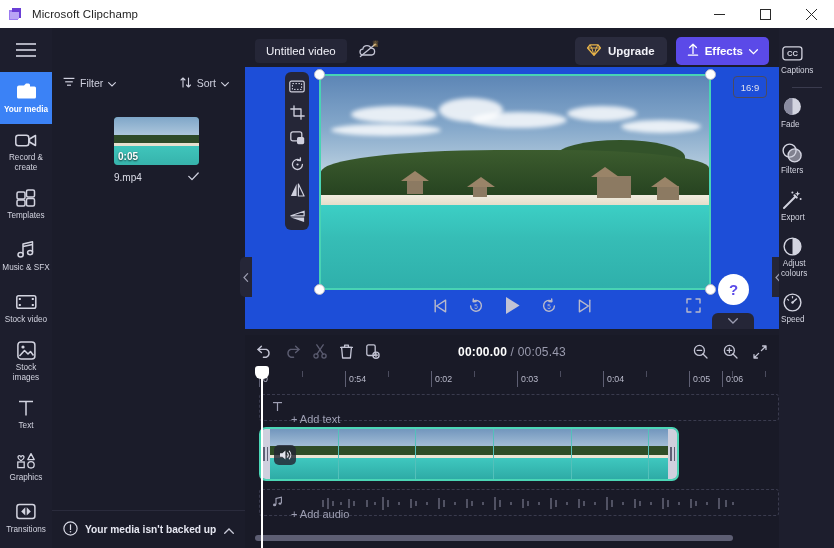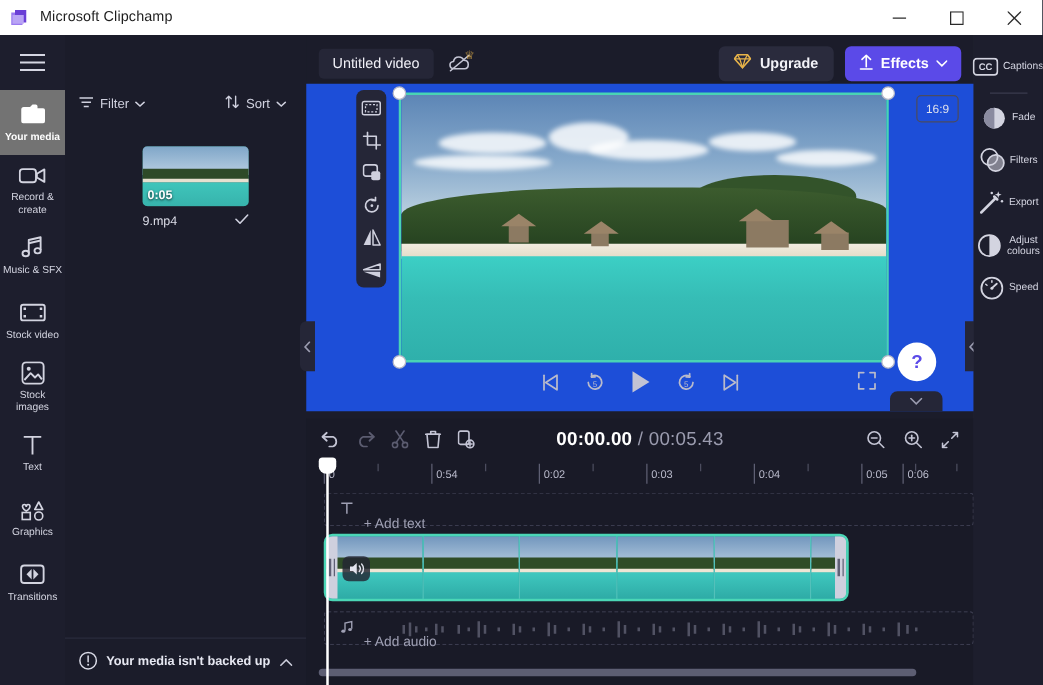--- a/index.html
+++ b/index.html
@@ -36,21 +36,21 @@
     padding-top:0;
   }
   .hamburger{
     width:52px; height:44px; display:flex; align-items:center; justify-content:center;
   }
   .rail-item{
     width:52px; min-height:52px; display:flex; flex-direction:column;
     align-items:center; justify-content:center; gap:3px; padding:6px 2px;
     color:#c9cad8;
   }
-  .rail-item.active{ background:#737373; }
+  .rail-item.active{ background:#3b82f6; }
   .rail-item .lbl{ font-size:8.2px; line-height:9.5px; text-align:center; color:#d3d4e0; }
   .rail-item.active .lbl{ color:#ffffff; font-weight:bold; }
   .rail-ico{ width:22px; height:20px; display:flex; align-items:center; justify-content:center; }
 
   
   .mediapanel{
     position:absolute; left:52px; top:28px; width:193px; height:520px;
     background:#22233200; 
   }
   .import-row{
@@ -190,21 +190,21 @@
     position:absolute; left:245px; top:335px; width:534px; height:213px;
     background:#191a27;
   }
   .tl-toolbar{
     position:absolute; left:0; top:0; width:534px; height:33px;
     display:flex; align-items:center; padding:0 12px; gap:13px;
   }
   .tl-toolbar .tb{ color:#c3c4d4; display:flex; align-items:center; }
   .tl-toolbar .tb.dim{ color:#5b5c70; }
   .tcode{
-    position:absolute; left:0; right:0; text-align:center; font-size:15px;
+    position:absolute; left:0; right:0; text-align:center; font-size:12px;
     letter-spacing:.2px; pointer-events:none;
   }
   .tcode .cur{ color:#ffffff; font-weight:bold; }
   .tcode .tot{ color:#9a9bae; }
   .tl-right{ margin-left:auto; display:flex; align-items:center; gap:15px; }
 
   .ruler{
     position:absolute; left:0; top:33px; width:534px; height:20px;
     border-top:1px solid #23243300;
   }
@@ -260,21 +260,21 @@
     background:#5d5e73; border-radius:3px;
   }
 
   
   .rrail{
     position:absolute; right:0; top:28px; width:55px; height:520px;
     background:#1d1e2d; display:flex; flex-direction:column; align-items:center;
     padding-top:8px;
   }
   .rrail-item{
-    width:55px; display:flex; flex-direction:row; align-items:center;
+    width:55px; display:flex; flex-direction:column; align-items:flex-start;
     justify-content:center; gap:3px; padding:7px 2px; color:#c9cad8;
   }
   .rrail-item .lbl{ font-size:8.2px; line-height:9.5px; text-align:center; color:#d3d4e0; }
   .rdiv{ width:30px; height:1px; background:#3a3b4e; margin:4px 0 2px; }
   .rico{ width:22px; height:20px; display:flex; align-items:center; justify-content:center; }
   .divline{ position:absolute; left:779px; top:28px; width:1px; height:520px; background:#2c2d3e; }
 </style>
 </head>
 <body>
 
@@ -326,20 +326,31 @@
     <span class="rail-ico">
       <svg width="22" height="15" viewBox="0 0 22 15">
           <rect x="0.8" y="2.3" width="13" height="10.5" rx="2.5" fill="none" stroke="#d3d4e0" stroke-width="1.5"></rect>
           <path d="M14.5 6 L20.5 2.5 L20.5 12.5 L14.5 9 Z" fill="none" stroke="#d3d4e0" stroke-width="1.5" stroke-linejoin="round"></path>
         </svg>
     </span>
     <span class="lbl" style="white-space:pre-line">Record &amp;
 create</span>
   </div>
 
+  <div class="rail-item">
+    <span class="rail-ico">
+      <svg width="20" height="20" viewBox="0 0 20 20">
+          <rect x="1" y="4" width="8" height="7" rx="1.5" fill="none" stroke="#d3d4e0" stroke-width="1.5"></rect>
+          <rect x="1" y="12" width="8" height="6" rx="1.5" fill="none" stroke="#d3d4e0" stroke-width="1.5"></rect>
+          <rect x="10.5" y="2" width="8" height="7" rx="1.5" fill="none" stroke="#d3d4e0" stroke-width="1.5"></rect>
+          <rect x="10.5" y="10.5" width="8" height="7.5" rx="1.5" fill="none" stroke="#d3d4e0" stroke-width="1.5"></rect>
+        </svg>
+    </span>
+    <span class="lbl">Templates</span>
+  </div>
 
   <div class="rail-item">
     <span class="rail-ico">
       <svg width="20" height="19" viewBox="0 0 20 19">
           <path d="M7 14.5 V4 L16.5 1.8 V12" fill="none" stroke="#d3d4e0" stroke-width="1.5" stroke-linejoin="round"></path>
           <ellipse cx="4.6" cy="14.8" rx="2.6" ry="2.2" fill="none" stroke="#d3d4e0" stroke-width="1.5"></ellipse>
           <ellipse cx="14.1" cy="12.6" rx="2.5" ry="2.1" fill="none" stroke="#d3d4e0" stroke-width="1.5"></ellipse>
           <line x1="7" y1="6.6" x2="16.5" y2="4.4" stroke="#d3d4e0" stroke-width="1.5"></line>
         </svg>
     </span>

